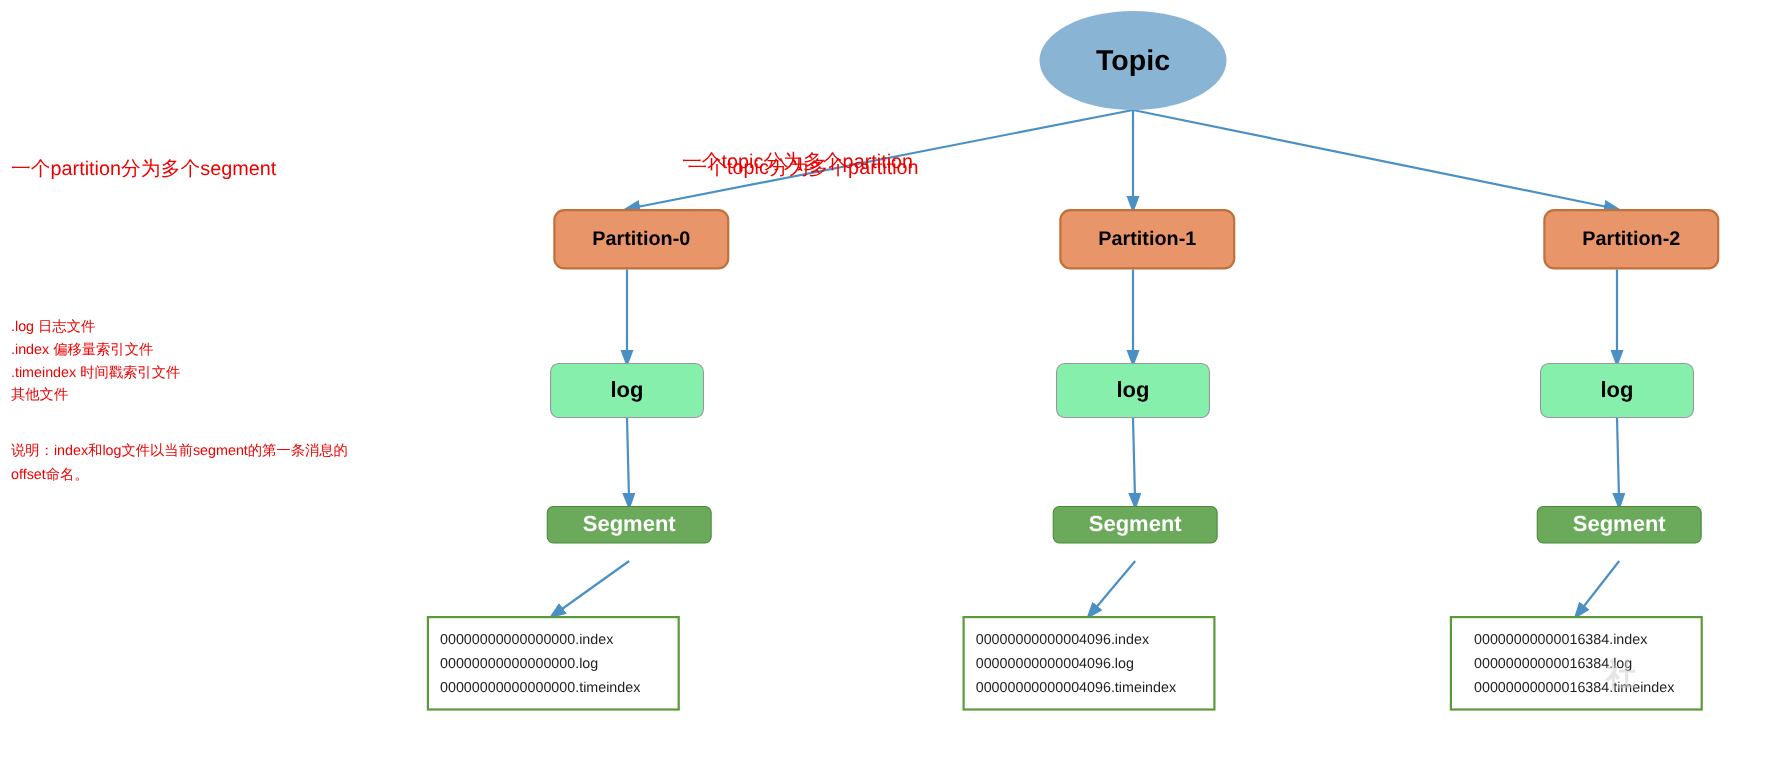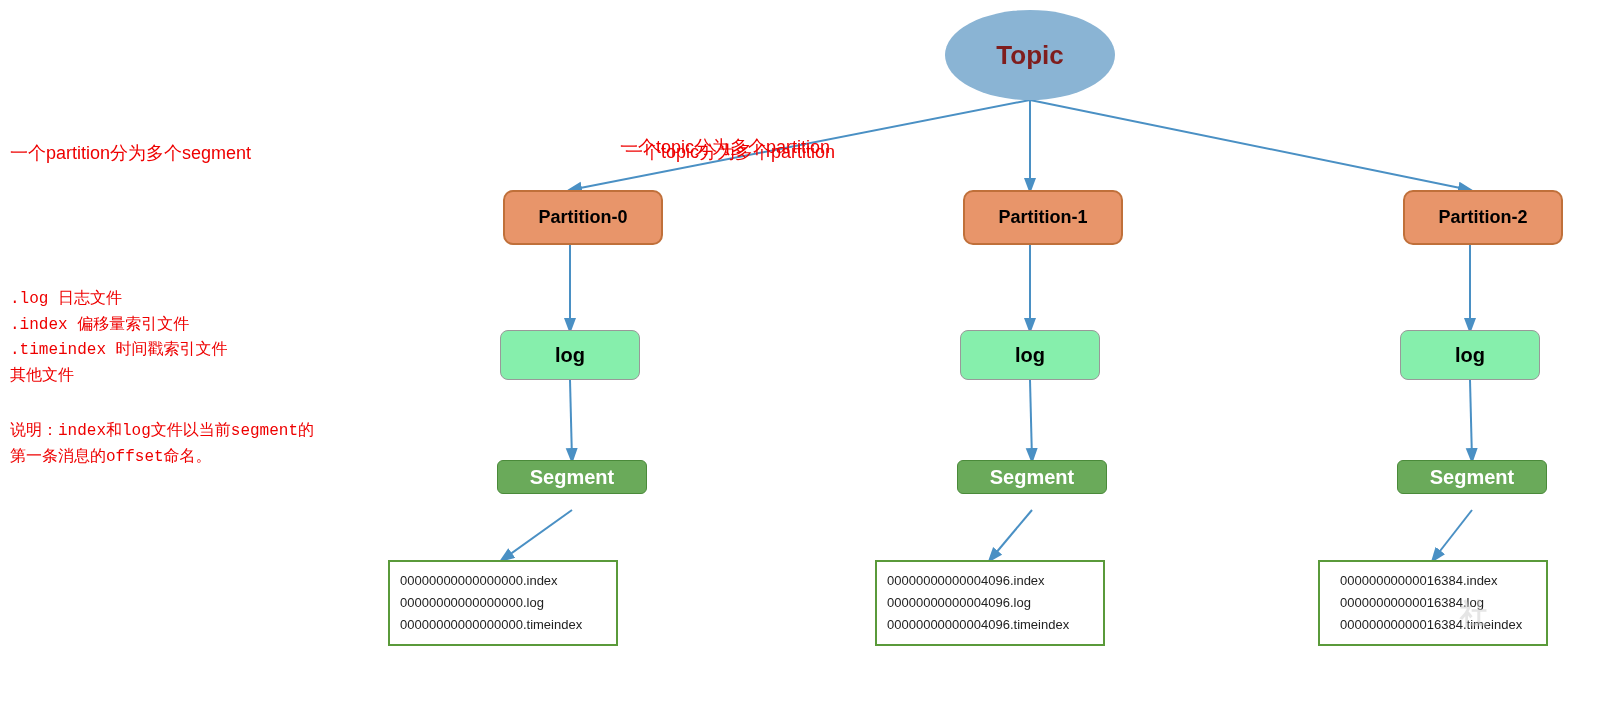--- a/index.html
+++ b/index.html
@@ -29,23 +29,22 @@
 
     .annotation {
       color: #e00;
       font-size: 18px;
       line-height: 1.5;
       margin-bottom: 12px;
     }
 
     .annotation-small {
       color: #e00;
-      font-size: 16px;
+      font-size: 13px;
       line-height: 1.6;
-      font-family: Liberation Mono, monospace;
     }
 
     
     .lines-svg {
       position: absolute;
       top: 0; left: 0;
       width: 1618px;
       height: 708px;
       pointer-events: none;
     }
@@ -61,21 +60,21 @@
     }
 
     
     .topic-node {
       width: 170px;
       height: 90px;
       background: #8ab4d4;
       border-radius: 50%;
       left: 945px;
       top: 10px;
-      color: #7f1d1d;
+      color: #000000;
       font-size: 26px;
     }
 
     
     .partition-node {
       width: 160px;
       height: 55px;
       background: #e8956a;
       border-radius: 10px;
       color: #000;

